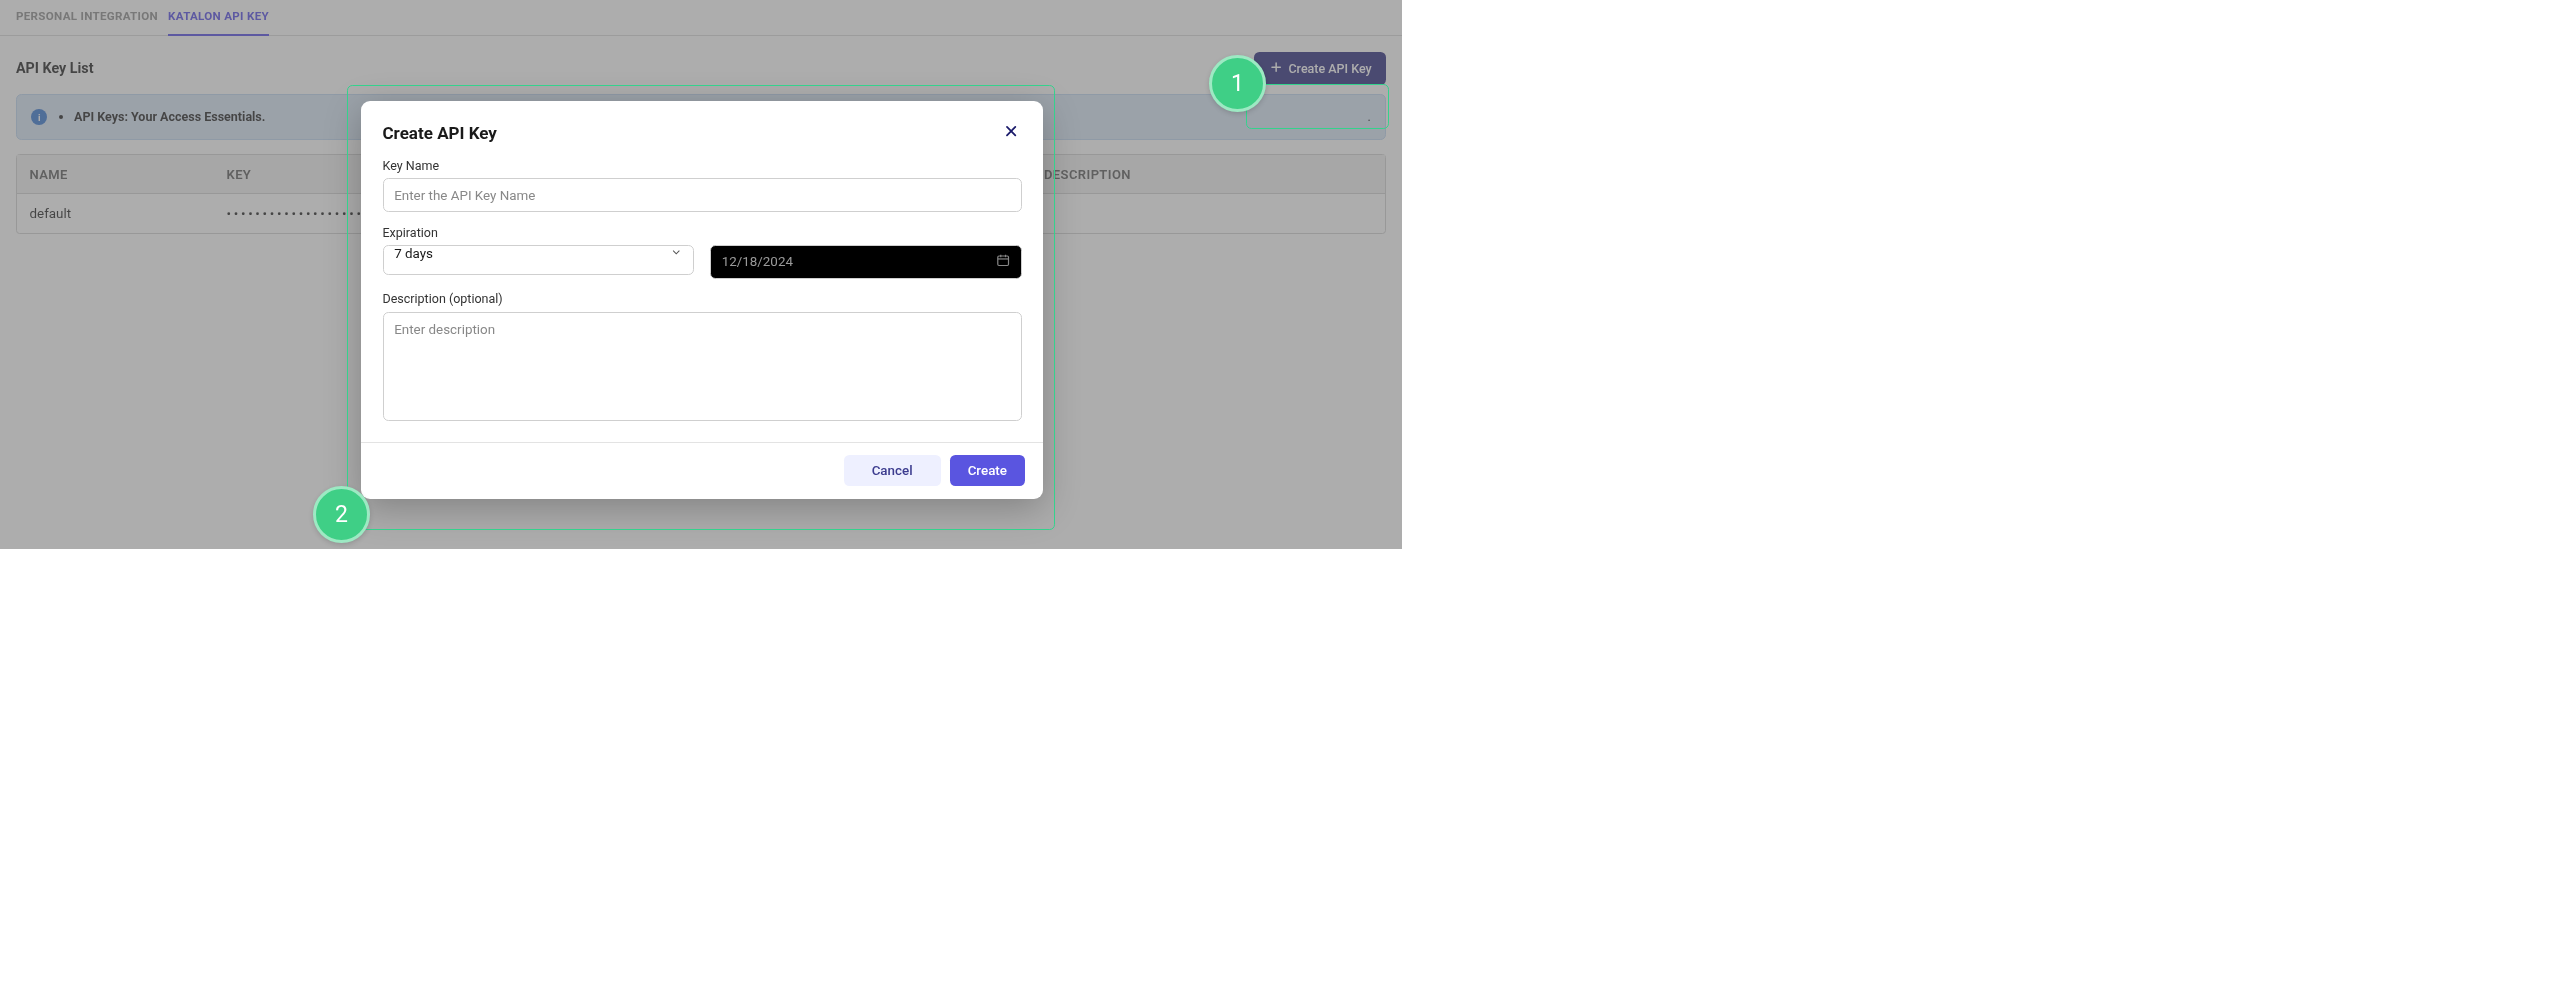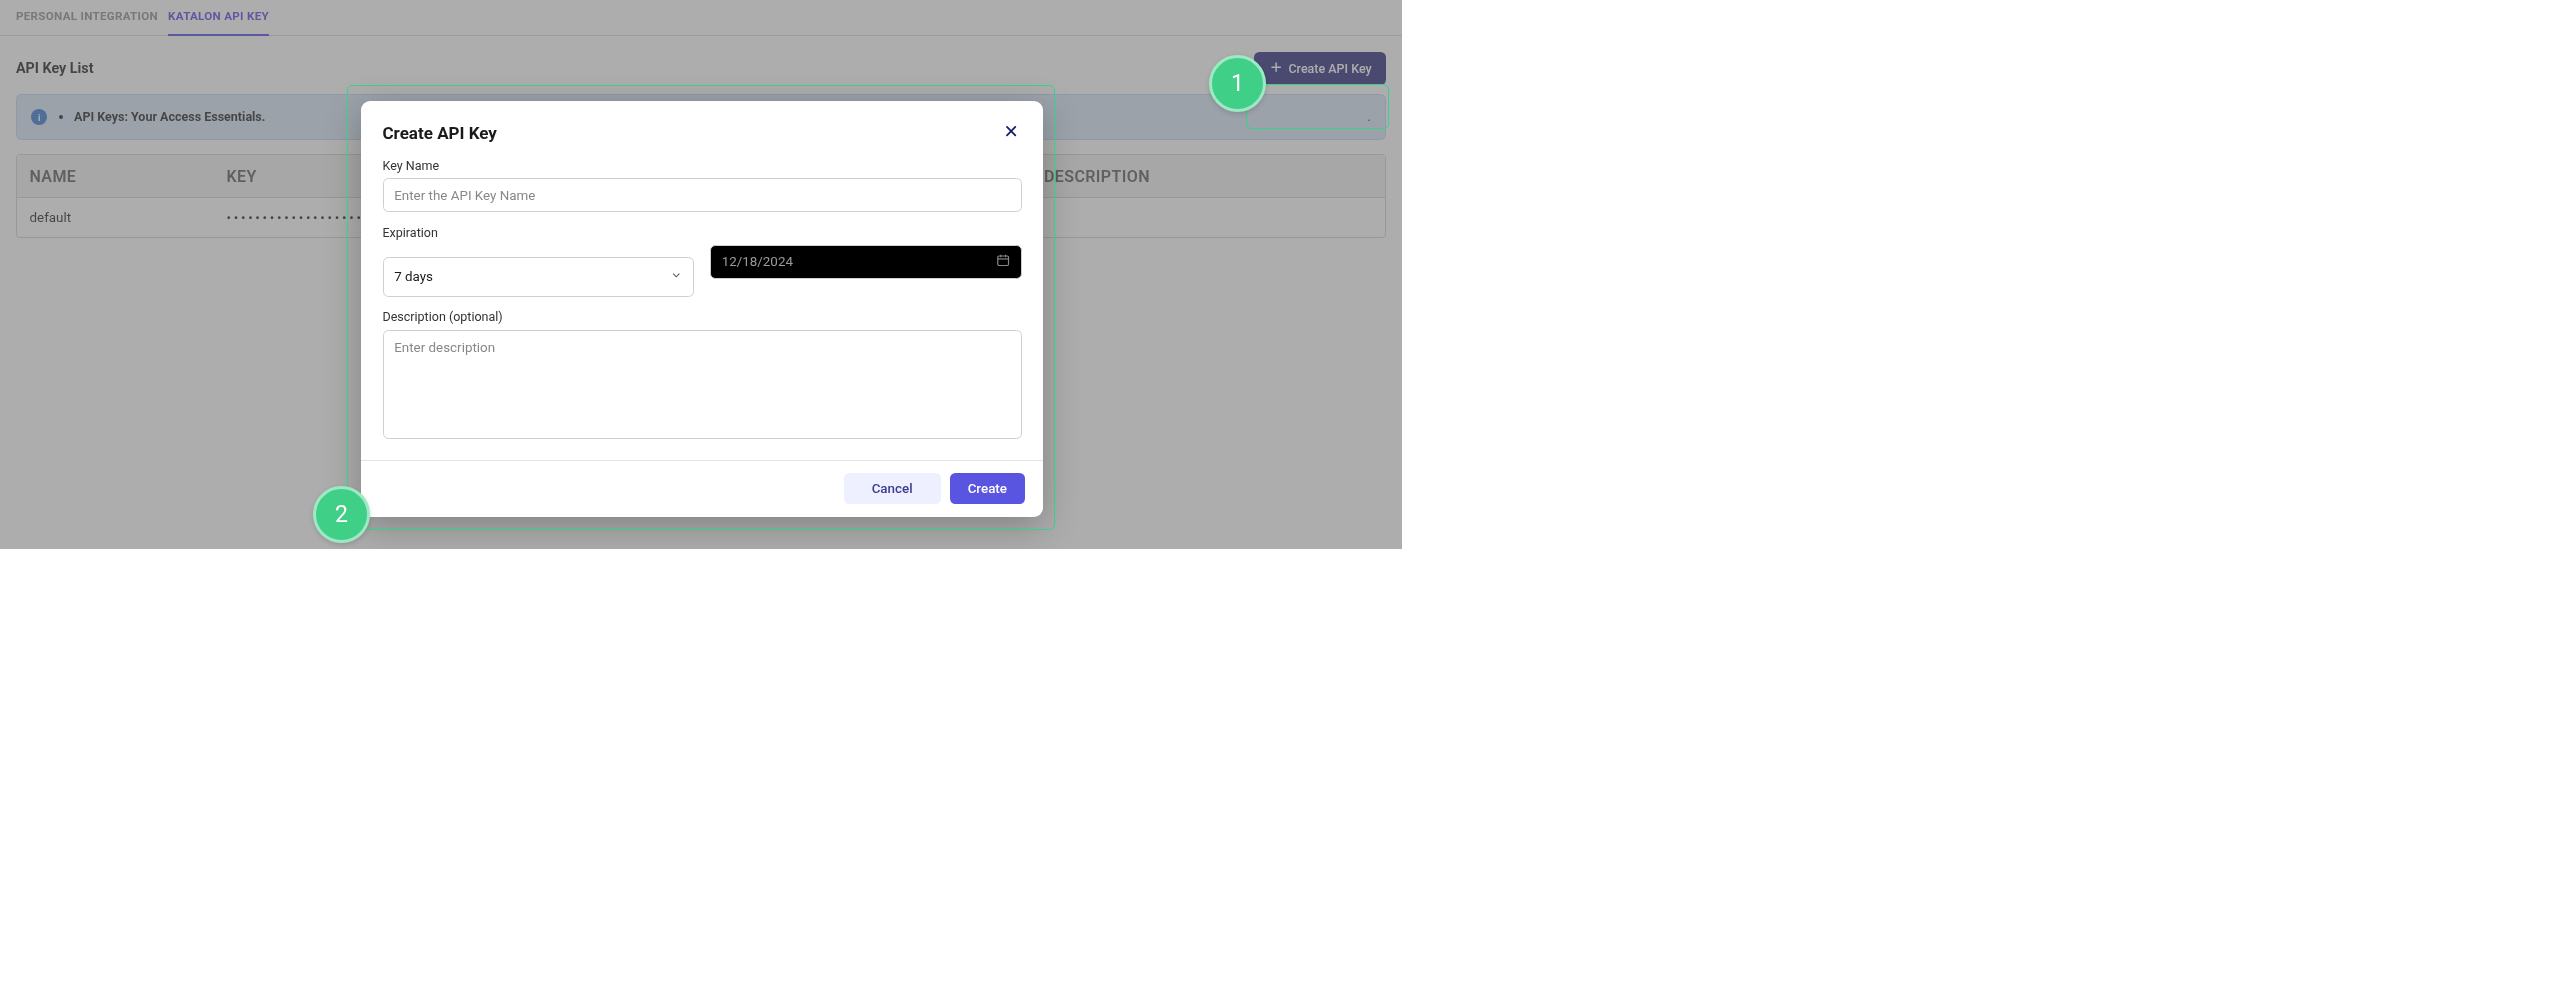--- a/index.html
+++ b/index.html
@@ -111,21 +111,21 @@
     .api-table .thead, .api-table .trow {
       display: grid;
       grid-template-columns: 197px 581px 206px 1fr;
       align-items: center;
     }
     .api-table .thead {
       background: #f2f2f2;
       border-bottom: 0.9px solid #d0d0d0;
     }
     .api-table .th {
-      font-size: 16px;
+      font-size: 13px;
       font-weight: 600;
       letter-spacing: 0.4px;
       color: #555;
       padding: 11.6px 12.5px;
     }
     .api-table .td {
       padding: 11.6px 12.5px;
       font-size: 13.4px;
     }
     .key-dots {
@@ -188,27 +188,26 @@
       padding: 0 10.7px;
     }
     .text-input::placeholder, .textarea::placeholder { color: #888; }
     .form-group { margin-bottom: 12.5px; }
     .row {
       display: flex;
       gap: 16px;
     }
     .row > * { flex: 1; }
     .select-wrap {
-      height: 40px;
-      display: flex;
-      align-items: center;
+      height: 30px;
+      display: flex;
+      align-items: flex-start;
       justify-content: space-between;
       padding: 0 10.7px;
       cursor: pointer;
-      margin-top: 12px;
     }
     .select-wrap svg { width: 12.5px; height: 12.5px; color: #555; }
     .date-input {
       height: 34px;
       display: flex;
       align-items: center;
       justify-content: space-between;
       padding: 0 10.7px;
       color: #9a9a9a;
       background: #000000;

